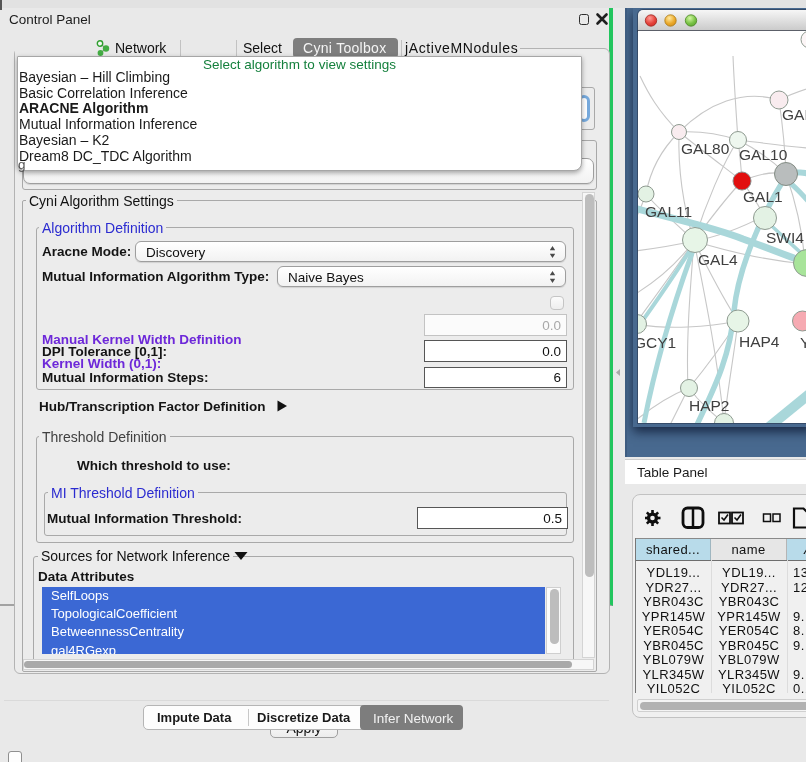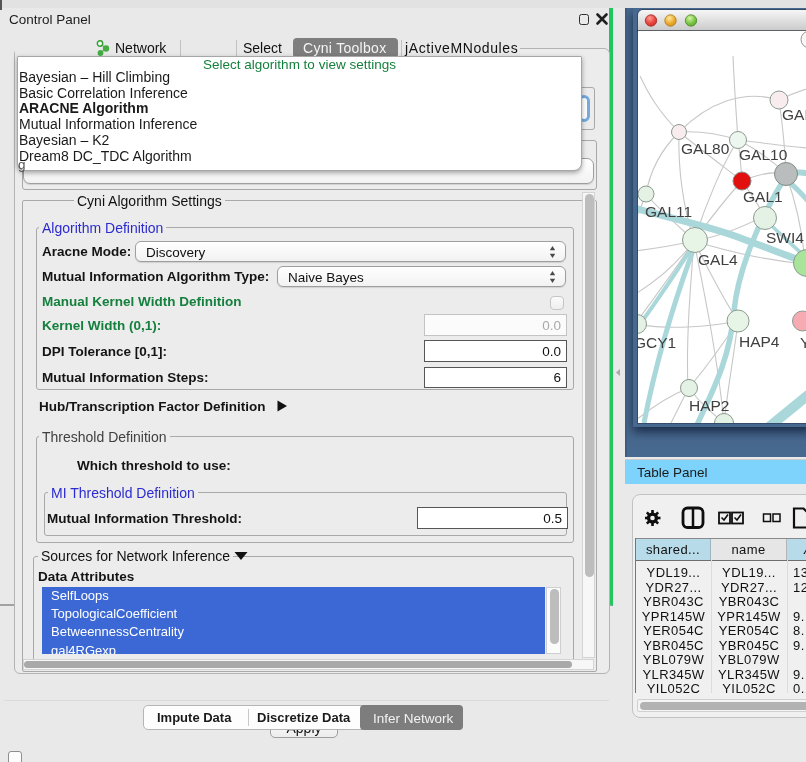--- a/index.html
+++ b/index.html
@@ -1,20 +1,20 @@
 <!DOCTYPE html>
 <html><head>
 <meta charset="utf-8">
 <style>
 * { margin:0; padding:0; box-sizing:border-box; }
 html,body { width:806px; height:762px; overflow:hidden; background:#e9e9e9;
   font-family:"Liberation Sans", sans-serif; }
 .abs { position:absolute; }
 .lab { position:absolute; font-size:13.5px; font-weight:bold; color:#141414; white-space:nowrap; }
-.lab.dis { color:#15803d; }
+.lab.dis { color:#6d28d9;margin-top:38px; }
 .grp { position:absolute; border:1px solid #a9a9a9; border-radius:3px; }
 .gtitle { position:absolute; background:#ececec; padding:0 3px; font-size:14px; white-space:nowrap; }
 .combo { position:absolute; background:linear-gradient(#ffffff,#f2f2f2); border:1px solid #9e9e9e; border-radius:6px;
   font-size:13.5px; color:#111; box-shadow:0 1px 1px rgba(0,0,0,0.12); }
 .combo .ct { position:absolute; left:10px; top:50%; transform:translateY(-50%); white-space:nowrap; }
 .combo .car { position:absolute; right:9px; top:50%; transform:translateY(-50%); width:7px; height:13px; }
 .tf { position:absolute; background:#fff; border:1px solid #565656; font-size:13.5px; color:#111;
   text-align:right; padding:0 5px; line-height:19px; }
 .tf.dis { border:1px solid #c3c3c3; color:#a9a9a9; background:#fbfbfb; }
 </style>
@@ -68,21 +68,21 @@
       Basic Correlation Inference<br>
       <b>ARACNE Algorithm</b><br>
       Mutual Information Inference<br>
       Bayesian – K2<br>
       Dream8 DC_TDC Algorithm
     </div>
   </div>
   <div class="abs" style="left:18px;top:157px;font-size:13.5px;color:#555;">g</div>
 
   <div class="grp" style="left:22px;top:200px;width:575px;height:472px;border-radius:2px;"></div>
-  <div class="gtitle" style="left:26px;top:193px;color:#111;margin-left:48px;">Cyni Algorithm Settings</div>
+  <div class="gtitle" style="left:26px;top:193px;color:#111;">Cyni Algorithm Settings</div>
 
   <div class="grp" style="left:36px;top:227px;width:538px;height:163px;"></div>
   <div class="gtitle" style="left:39px;top:220px;color:#2b2bd0;">Algorithm Definition</div>
 
   <div class="lab" style="left:42px;top:244px;">Aracne Mode:</div>
   <div class="combo" style="left:135px;top:241px;width:431px;height:21px;">
     <span class="ct">Discovery</span>
     <svg class="car" viewBox="0 0 7 14">
         <path d="M3.5 0.5 L6.4 5 H0.6 Z M3.5 13.5 L6.4 9 H0.6 Z" fill="#4a4a4a"></path>
       </svg>
@@ -270,21 +270,21 @@
         <text x="60" y="234">GAL4</text>
         <text x="162" y="317">YM</text>
         <text x="101" y="316">HAP4</text>
         <text x="-4" y="317">GCY1</text>
         <text x="51" y="380">HAP2</text>
       </g>
     </svg>
   </div>
 </div>
 
-<div class="abs" style="left:625px;top:459px;width:181px;height:25px;background:#7dd3fc;border-top:1px solid #cccccc;">
+<div class="abs" style="left:625px;top:459px;width:181px;height:25px;background:#ffffff;border-top:1px solid #cccccc;">
   <div class="abs" style="left:12px;top:5px;font-size:13.5px;color:#1a1a1a;">Table Panel</div>
 </div>
 
 <div class="abs" style="left:625px;top:484px;width:181px;height:278px;overflow:hidden;">
 
   <div class="abs" style="left:7px;top:10px;width:190px;height:224px;background:#f0f0f0;border:1px solid #c2c2c2;border-radius:8px;"></div>
 
   <svg class="abs" style="left:20px;top:22px;" width="170" height="24" viewBox="0 0 170 24">
     <g transform="translate(7.5,12)" fill="#0e0e0e">
       <g>

